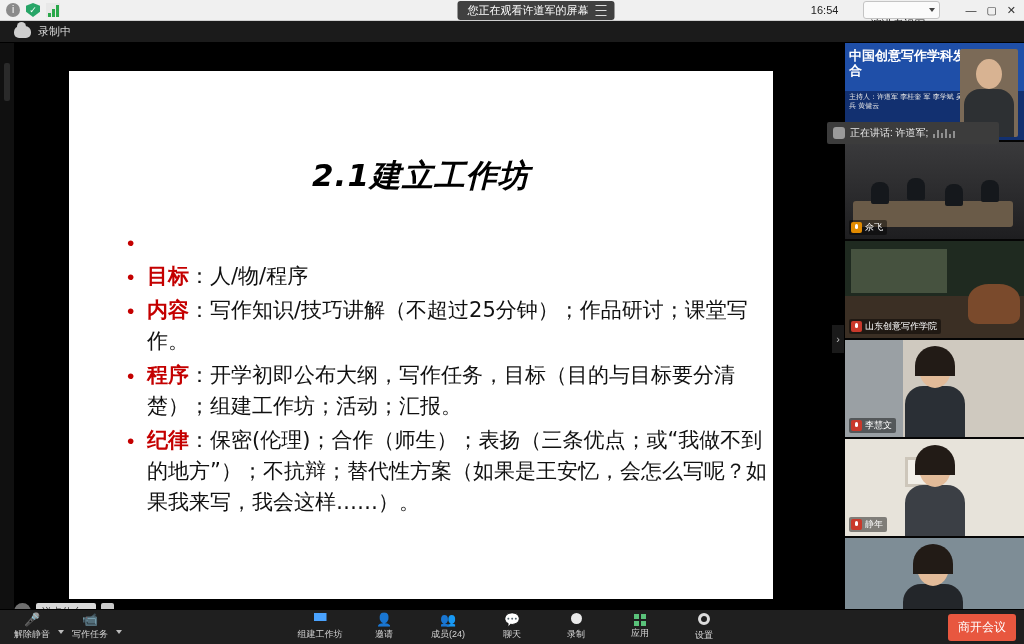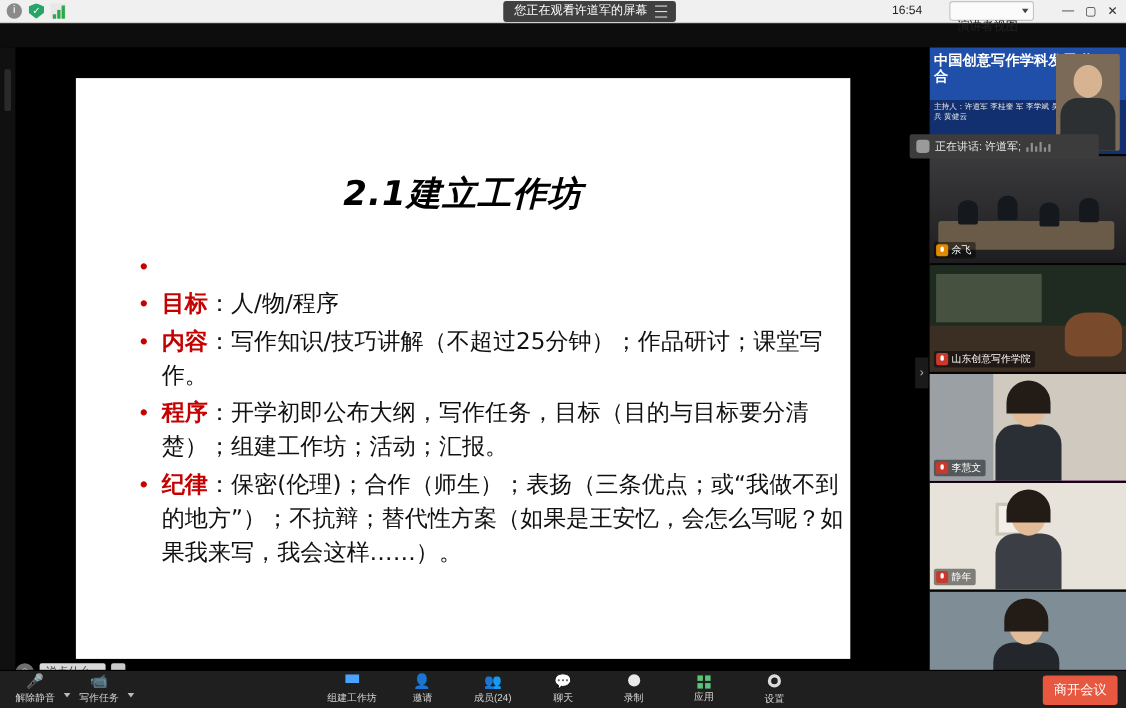--- a/index.html
+++ b/index.html
@@ -253,21 +253,21 @@
   .t2 .desk { position: absolute; left: 8px; bottom: 12px; width: 160px; height: 26px; background: #6a5b48; border-radius: 3px; }
   .t2 .p { position: absolute; width: 18px; height: 22px; background: #15181c; border-radius: 8px 8px 2px 2px; }
 
   
   .t3 { background: #1f2a20; }
   .t3 .floor { position: absolute; left: 0; bottom: 0; width: 179px; height: 42px; background: #3b2f24; }
   .t3 .screen { position: absolute; left: 6px; top: 8px; width: 96px; height: 44px; background: #46523f; }
   .t3 .blob { position: absolute; right: 4px; bottom: 14px; width: 52px; height: 40px; background: #7a4a2c; border-radius: 40% 40% 20% 20%; }
 
   
-  .cam { background: #701a75; }
+  .cam { background: #ef4444; }
   .cam .bg { position: absolute; inset: 0; background: #cfc9bf; }
   .cam .pane { position: absolute; left: 0; top: 0; width: 58px; height: 99px; background: #9aa0a4; }
   .cam .person {
     position: absolute; left: 58px; top: 10px; width: 64px; height: 89px;
   }
   .cam .person .head { position: absolute; left: 16px; top: 0; width: 32px; height: 38px; border-radius: 50%; background: #e2bb99; }
   .cam .person .hair { position: absolute; left: 12px; top: -4px; width: 40px; height: 30px; border-radius: 20px 20px 0 0; background: #221b16; }
   .cam .person .torso { position: absolute; left: 2px; top: 36px; width: 60px; height: 56px; border-radius: 18px 18px 0 0; background: #2a2f35; }
 
   .cam5 .bg { background: #e7e3da; }
@@ -349,20 +349,24 @@
         <span class="chev"></span>
       </span>
       <span class="win-btns">
         <span>—</span>
         <span>▢</span>
         <span>✕</span>
       </span>
     </div>
   </div>
 
+  <div class="recbar">
+    <span class="rec-cloud"></span>
+    <span class="rec-text">录制中</span>
+  </div>
 
   <div class="stage">
     <div class="slide">
       <div class="slide-title">2.1建立工作坊</div>
       <div class="bullets">
 
         <div class="bullet">
           <span class="dot">•</span>
         </div>
 

